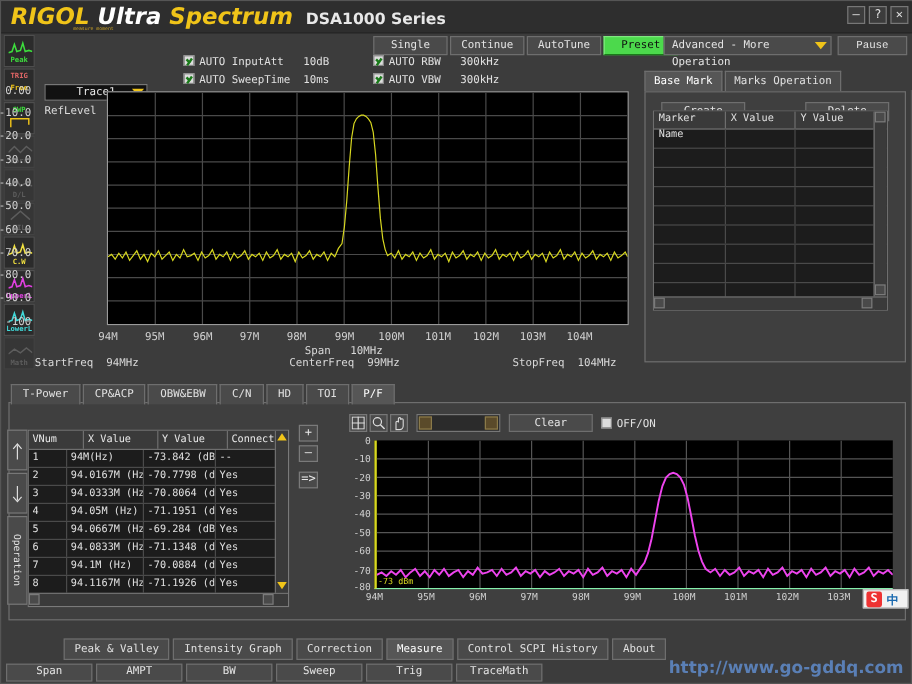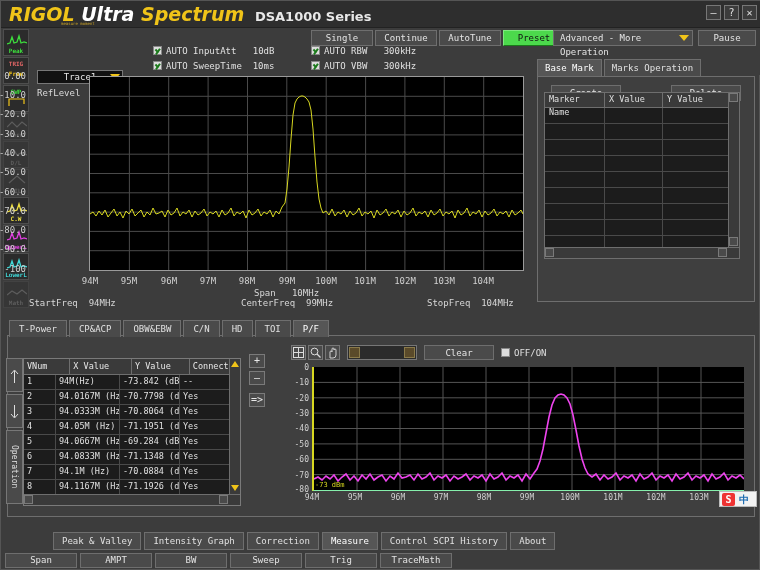--- a/index.html
+++ b/index.html
@@ -27,21 +27,21 @@
   .btn{background:#4a4a4a;border:1px solid #6e6e6e;color:#e4e4e4;text-align:center;
        font-size:9px;line-height:14px;box-sizing:border-box;cursor:default;}
   .runbtns{position:absolute;left:310px;top:2px;display:flex;gap:2px;}
   .runbtns .btn{width:62px;height:16px;line-height:14px;}
   .btn.green{background:#4cd94c;color:#111;border-color:#7fe87f #1a7a1a #1a7a1a #7fe87f;}
   .advsel{position:absolute;left:552px;top:2px;width:140px;height:16px;background:#4a4a4a;
           border:1px solid #6e6e6e;box-sizing:border-box;font-size:9px;line-height:14px;
           color:#e4e4e4;padding-left:6px;position:absolute;}
   .advsel .cv{position:absolute;right:3px;top:4px;width:0;height:0;border-left:5px solid transparent;
               border-right:5px solid transparent;border-top:6px solid #f0c419;}
-  .pausebtn{position:absolute;left:697px;top:2px;width:58px;height:16px;}
+  .pausebtn{position:absolute;left:697px;top:2px;width:58px;height:16px;font-family:Liberation Mono, monospace;}
 
   .tracebox{position:absolute;left:36px;top:42px;width:86px;height:14px;background:#111;
             border:1px solid #777;box-sizing:border-box;color:#e8e8e8;font-size:9px;
             line-height:12px;text-align:center;}
   .tracebox .cv{position:absolute;right:2px;top:3px;width:0;height:0;border-left:5px solid transparent;
               border-right:5px solid transparent;border-top:6px solid #f0c419;}
   .reflvl{position:absolute;left:36px;top:60px;font-size:9px;color:#dcdcdc;}
 
   .chk{position:absolute;font-size:9px;color:#e0e0e0;white-space:nowrap;}
   .chk i{display:inline-block;width:9px;height:9px;background:#ddd;border:1px solid #888;
@@ -634,14 +634,15 @@
 
   <div class="bbtns">
     <div class="btn">Span</div>
     <div class="btn">AMPT</div>
     <div class="btn">BW</div>
     <div class="btn">Sweep</div>
     <div class="btn">Trig</div>
     <div class="btn">TraceMath</div>
   </div>
 
+  <div class="wmark">http://www.go-gddq.com</div>
 
 </div>
 
 </body></html>

